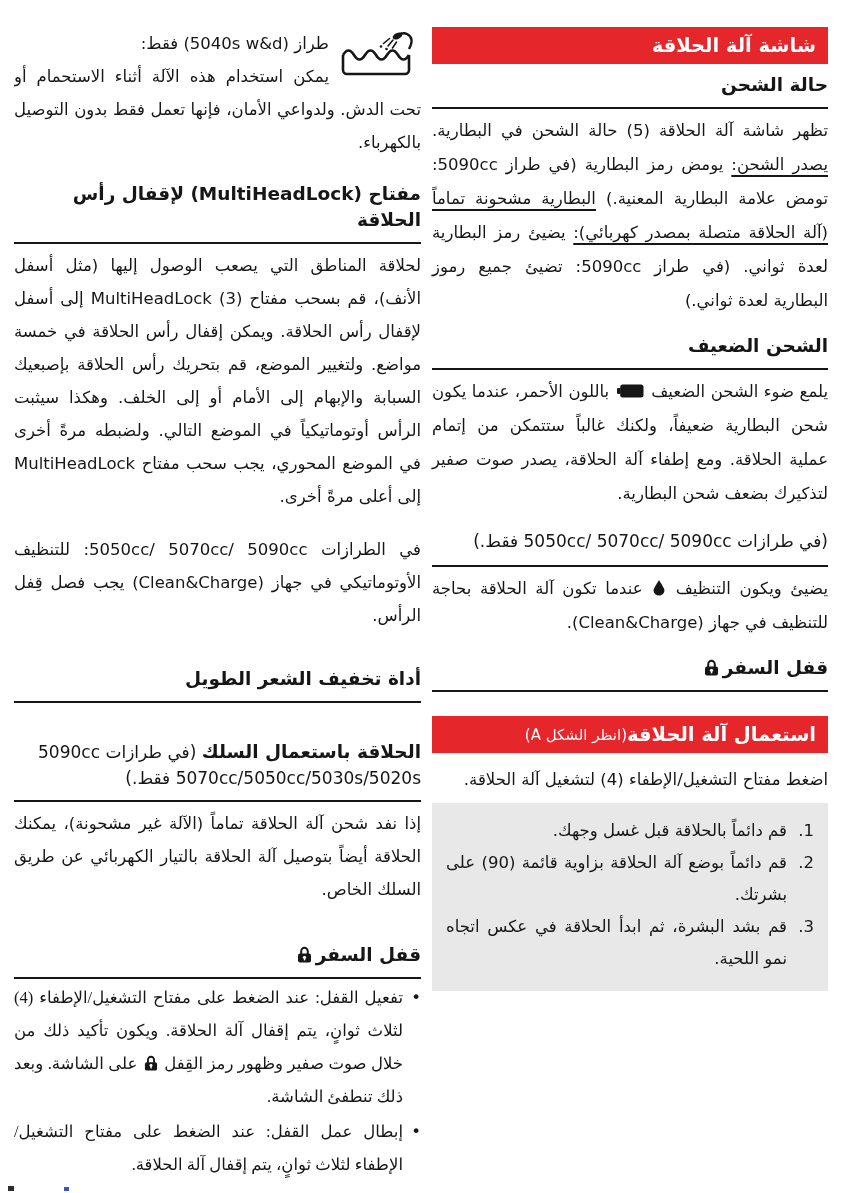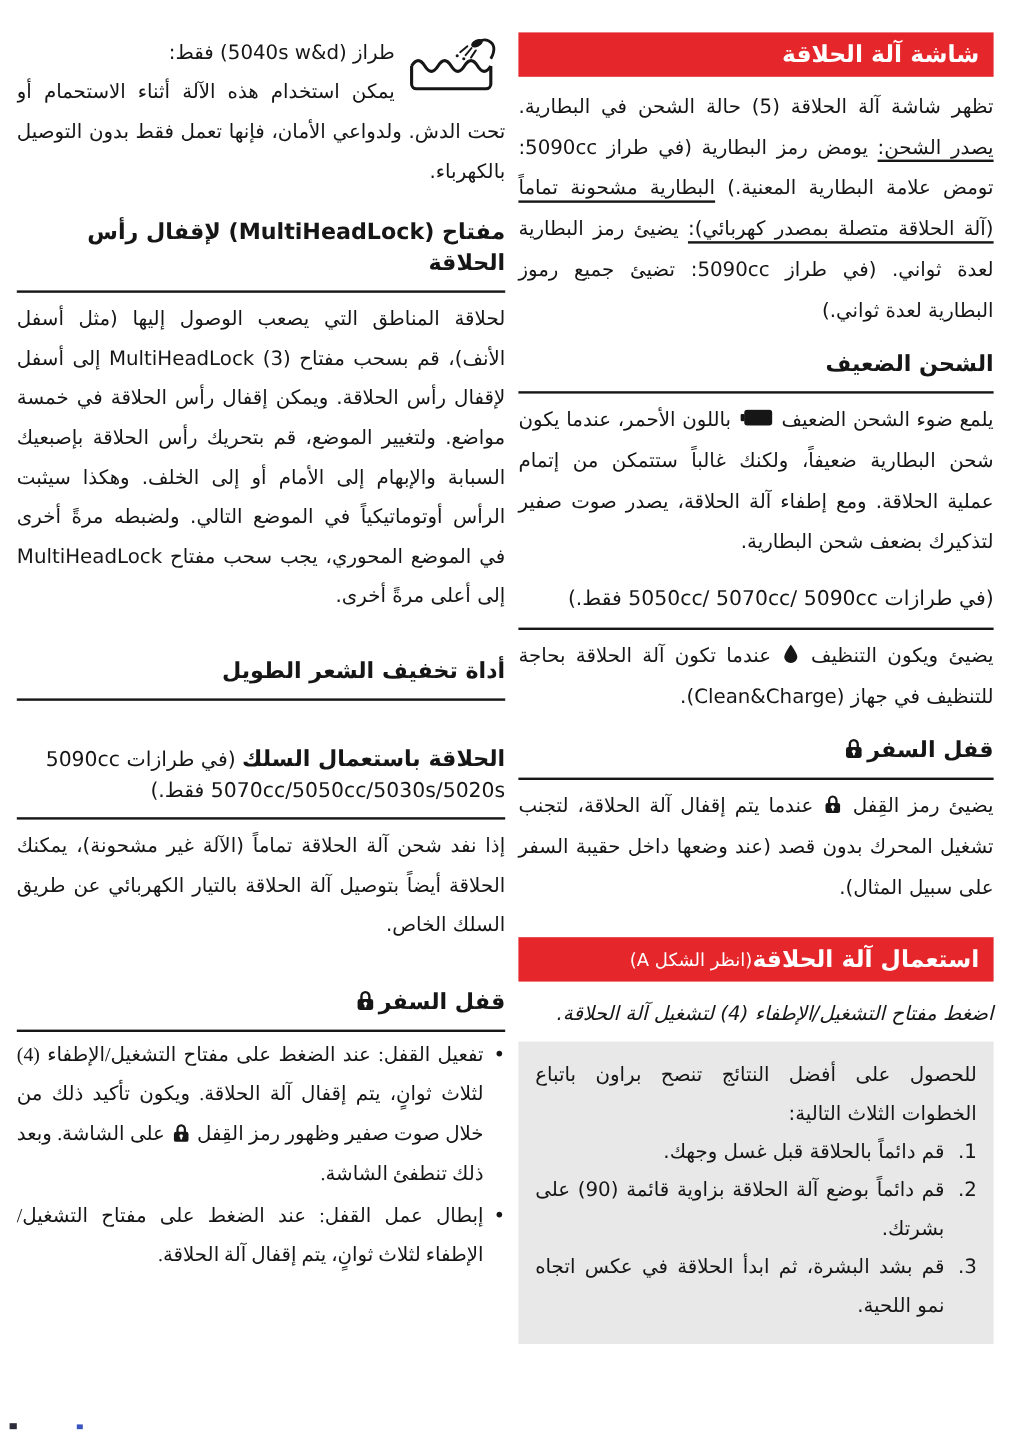--- a/index.html
+++ b/index.html
@@ -26,21 +26,21 @@
 
   .icon{vertical-align:middle;margin:0 2px;position:relative;top:-2px;}
   .h-icon{vertical-align:middle;margin-right:4px;position:relative;top:-2px;}
 
   
   .wetdry{margin-bottom:22px;overflow:hidden;}
   .wd-icon{float:right;width:84px;height:54px;margin-left:8px;margin-top:2px;}
   .wd-text{font-size:16.5px;line-height:33px;text-align:justify;}
 
   
-  .usage{font-style:italic;}
+  .usage{}
 
   
   .tipsbox{background:#e8e8e8;padding:12px 14px 16px;margin-top:6px;}
   .tips-title{font-weight:700;font-size:18px;line-height:30px;}
   .tips-intro{font-size:16.5px;line-height:32px;text-align:justify;}
   .tip-row{display:flex;font-size:16.5px;line-height:32px;}
   .tip-num{flex:0 0 27px;}
   .tip-text{flex:1;text-align:justify;}
 
   
@@ -61,20 +61,23 @@
 
 <div class="page">
 
   <div class="col col-right">
 
     <div class="redbar">
       <span>شاشة آلة الحلاقة</span>
     </div>
 
     <section class="sec">
+      <div class="titleblock">
+        <h3 class="sec-title">حالة الشحن</h3>
+      </div>
       <p class="body"><span>تظهر شاشة آلة الحلاقة (5) حالة الشحن في البطارية. </span><span class="u">يصدر الشحن:</span><span> يومض رمز البطارية (في طراز 5090cc: تومض علامة البطارية المعنية.) </span><span class="u">البطارية مشحونة تماماً (آلة الحلاقة متصلة بمصدر كهربائي):</span><span> يضيئ رمز البطارية لعدة ثواني. (في طراز 5090cc: تضيئ جميع رموز البطارية لعدة ثواني.)</span></p>
     </section>
 
     <section class="sec">
       <div class="titleblock">
         <h3 class="sec-title">الشحن الضعيف</h3>
       </div>
       <p class="body"><span>يلمع ضوء الشحن الضعيف </span><svg class="icon" width="27" height="14" viewBox="0 0 27 14">
             <rect x="3.2" y="0.5" width="23.3" height="13" rx="2.5" fill="#161616"></rect>
             <rect x="0" y="4" width="3.6" height="6" rx="1.2" fill="#161616"></rect>
@@ -92,37 +95,30 @@
 
     <section class="sec">
       <div class="titleblock">
         <h3 class="sec-title"><span>قفل السفر</span><svg class="h-icon" width="15" height="17" viewBox="0 0 15 17">
               <path d="M4.2 8.2 V5.4 a3.3 3.6 0 0 1 6.6 0 V8.2" fill="none" stroke="#161616" stroke-width="2"></path>
               <rect x="1" y="7.6" width="13" height="9" rx="2" fill="#161616"></rect>
               <circle cx="7.5" cy="11.3" r="1.6" fill="#fff"></circle>
               <rect x="6.8" y="11.6" width="1.5" height="2.8" fill="#fff"></rect>
             </svg></h3>
       </div>
-      <p class="body"><span>يضيئ رمز القِفل </span><svg class="icon" width="14" height="16" viewBox="0 0 15 17">
-            <path d="M4.2 8.2 V5.4 a3.3 3.6 0 0 1 6.6 0 V8.2" fill="none" stroke="#161616" stroke-width="2"></path>
-            <rect x="1" y="7.6" width="13" height="9" rx="2" fill="#161616"></rect>
-            <circle cx="7.5" cy="11.3" r="1.6" fill="#fff"></circle>
-            <rect x="6.8" y="11.6" width="1.5" height="2.8" fill="#fff"></rect>
-          </svg><span> عندما يتم إقفال آلة الحلاقة، لتجنب تشغيل المحرك بدون قصد (عند وضعها داخل حقيبة السفر على سبيل المثال).</span></p>
     </section>
 
     <div class="redbar redbar2">
       <span>استعمال آلة الحلاقة </span>
       <span class="rb-rest">(انظر الشكل A)</span>
     </div>
 
     <p class="body usage">اضغط مفتاح التشغيل/الإطفاء (4) لتشغيل آلة الحلاقة.</p>
 
     <div class="tipsbox">
-      <div class="tips-intro">للحصول على أفضل النتائج تنصح براون باتباع الخطوات الثلاث التالية:</div>
       <div class="tip-row">
         <span class="tip-num">1.</span>
         <span class="tip-text">قم دائماً بالحلاقة قبل غسل وجهك.</span>
       </div>
       <div class="tip-row">
         <span class="tip-num">2.</span>
         <span class="tip-text">قم دائماً بوضع آلة الحلاقة بزاوية قائمة (90) على بشرتك.</span>
       </div>
       <div class="tip-row">
         <span class="tip-num">3.</span>
@@ -151,20 +147,21 @@
         </svg>
       </span>
       <div class="wd-text"><span>طراز (5040s w&amp;d) فقط:</span><br><span>يمكن استخدام هذه الآلة أثناء الاستحمام أو تحت الدش. ولدواعي الأمان، فإنها تعمل فقط بدون التوصيل بالكهرباء.</span></div>
     </div>
 
     <section class="sec">
       <div class="titleblock">
         <h3 class="sec-title">مفتاح (MultiHeadLock) لإقفال رأس الحلاقة</h3>
       </div>
       <p class="body">لحلاقة المناطق التي يصعب الوصول إليها (مثل أسفل الأنف)، قم بسحب مفتاح (3) MultiHeadLock إلى أسفل لإقفال رأس الحلاقة. ويمكن إقفال رأس الحلاقة في خمسة مواضع. ولتغيير الموضع، قم بتحريك رأس الحلاقة بإصبعيك السبابة والإبهام إلى الأمام أو إلى الخلف. وهكذا سيثبت الرأس أوتوماتيكياً في الموضع التالي. ولضبطه مرةً أخرى في الموضع المحوري، يجب سحب مفتاح MultiHeadLock إلى أعلى مرةً أخرى.</p>
+      <p class="body p-gap">في الطرازات 5050cc/ 5070cc/ 5090cc: للتنظيف الأوتوماتيكي في جهاز (Clean&amp;Charge) يجب فصل قِفل الرأس.</p>
     </section>
 
     <section class="sec" style="margin-top:34px;">
       <div class="titleblock">
         <h3 class="sec-title">أداة تخفيف الشعر الطويل</h3>
       </div>
     </section>
 
     <section class="sec" style="margin-top:36px;">
       <div class="titleblock">

